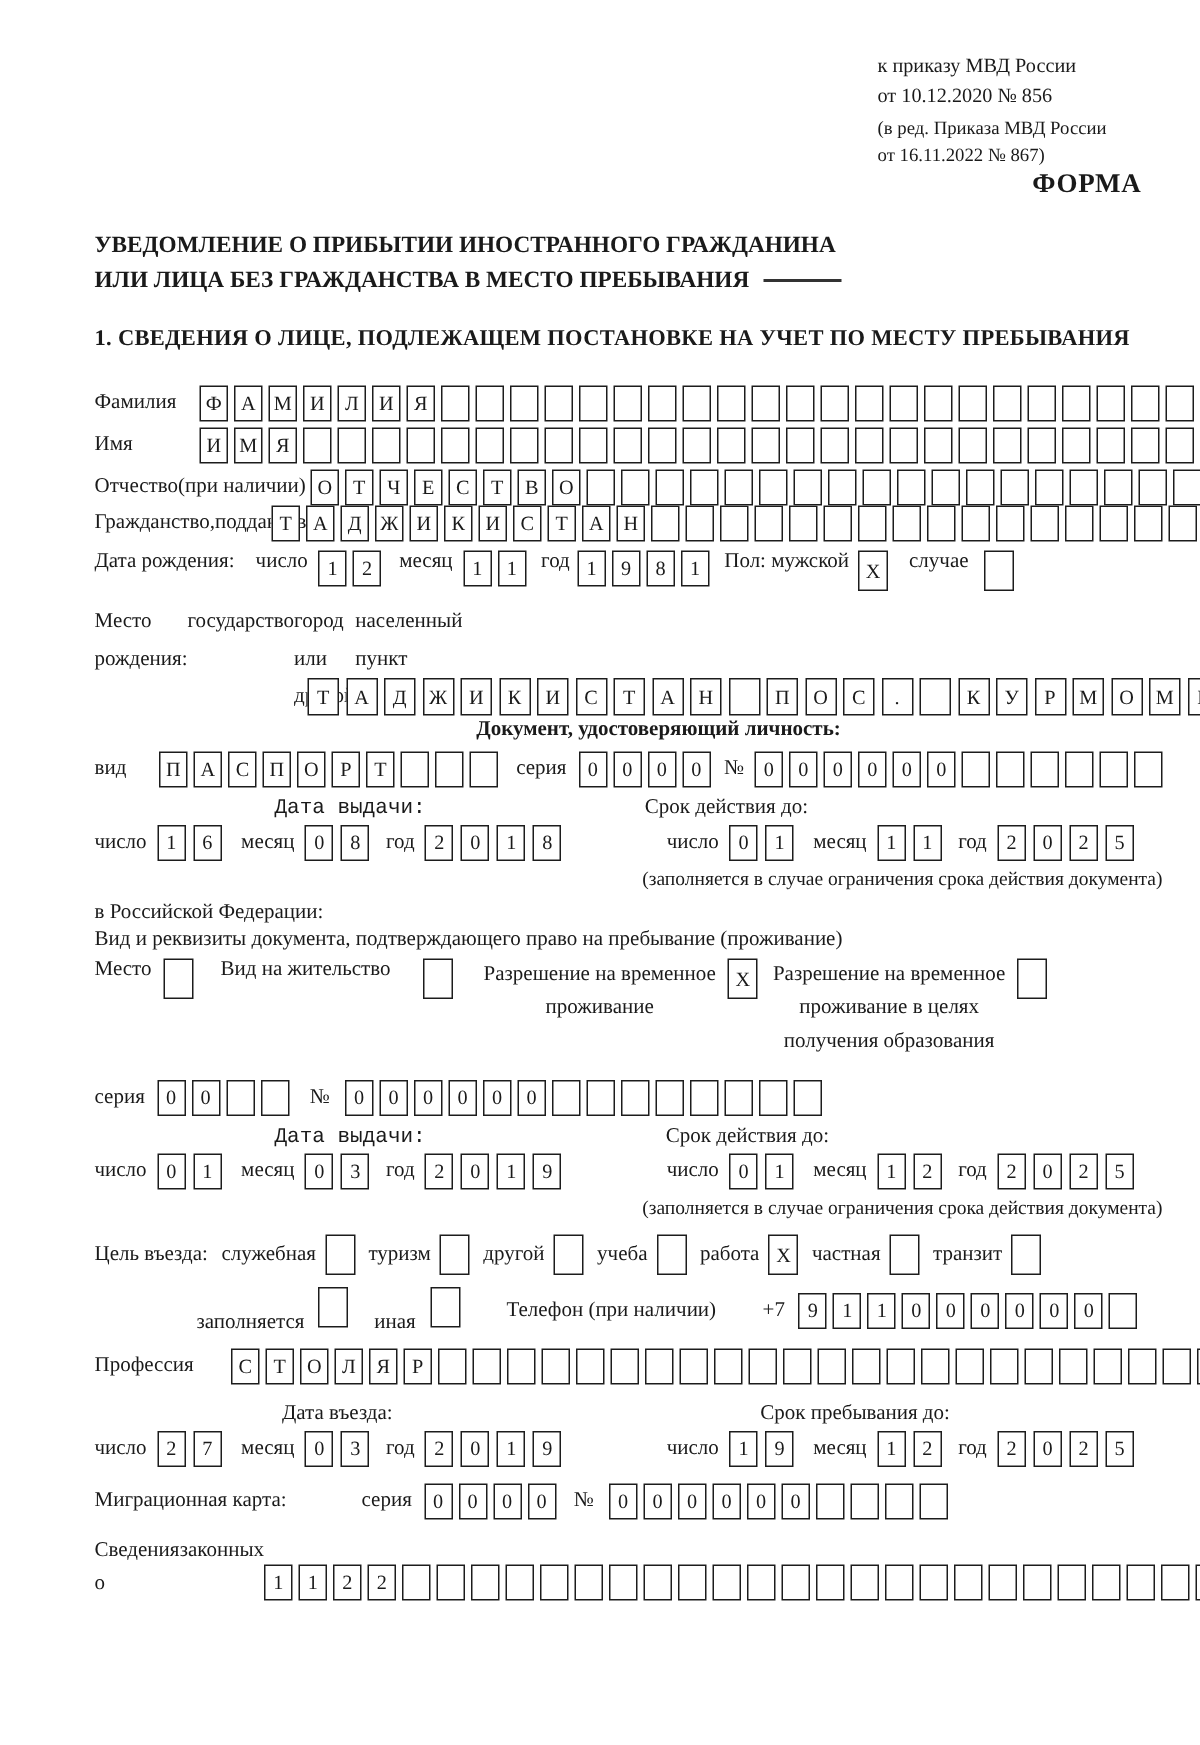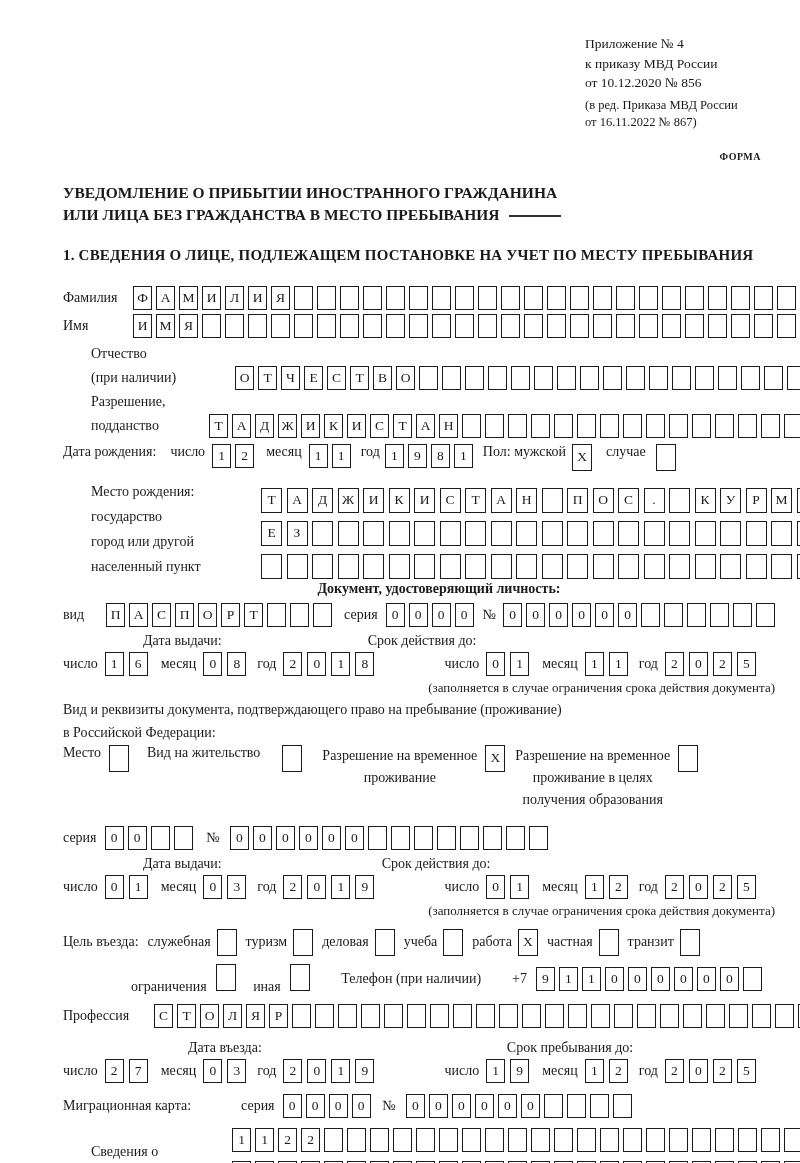--- a/index.html
+++ b/index.html
@@ -4,42 +4,42 @@
 <style>
   html,body{margin:0;padding:0;background:#fff;}
   .page{
     position:relative; width:800px; height:1163px; box-sizing:border-box;
     background:#fff; color:#1a1a1a;
     font-family:"Liberation Serif","DejaVu Serif",serif;
     font-size:14px; padding:34px 25px 0 63px; overflow:hidden;
   }
   .hdr{width:190px; margin-left:auto; line-height:1.45; font-size:13.5px;}
   .hdr-sub{font-size:12.5px; margin-top:4px; line-height:1.4;}
-  .forma{font-weight:bold; text-align:right; padding-right:14px; margin-top:19px; font-size:10px; letter-spacing:.5px;}
+  .forma{font-weight:bold; text-align:right; padding-right:14px; margin-top:0; font-size:18px; letter-spacing:.5px;}
   .title{margin-top:20px; text-align:left; font-weight:bold; font-size:15.5px; line-height:1.45;}
   .uline{display:inline-block; width:52px; border-bottom:2px solid #333; margin-left:10px; transform:translateY(-3px);}
   .sect{margin-top:20px; font-weight:bold; font-size:15px; letter-spacing:.2px; margin-bottom:22px;}
 
   .frow{display:flex; align-items:flex-end; margin-bottom:4px;}
   .flabel{flex:none; line-height:24px;}
   .flabel .sub{display:block;}
   .cells{display:flex; gap:4px; flex:none;}
   .cell{
     flex:none; width:17px; height:22px; border:1.5px solid #1c1c1c; background:#fff;
     display:flex; align-items:center; justify-content:center; font-size:13.5px;
   }
   .wide .cell{width:19px; height:23px;}
   .wide{gap:4.5px;}
   .cbx{display:inline-flex;}
   .cbx .cell{width:18px; height:25px;}
   .lbl{white-space:nowrap;}
-  .stack{display:flex; flex-direction:column;margin-left:28px;}
+  .stack{display:flex; flex-direction:row;}
 
   .dtitles{display:flex; margin-top:6px; margin-bottom:3px;}
-  .dtitles .t1{margin-left:80px;}
+  .dtitles .t1{margin-left:120px;font-family:Liberation Mono, monospace;}
   .dtitles .t2{margin-left:146px;}
   .dline{display:flex; align-items:center;}
   .dgroup{display:flex; align-items:center; gap:5px;}
   .dgroup .lbl{margin-right:2px;}
   .dgroup .cells{gap:5px;}
   .note-right{text-align:right; font-size:13px; margin-top:4px; margin-bottom:6px;}
 
   .permits{display:flex; align-items:flex-start; margin-top:4px; gap:10px;}
   .permits .pitem{display:flex; align-items:flex-start; gap:8px;}
   .pcenter{text-align:center; line-height:1.6;}
@@ -48,21 +48,20 @@
   .purpose-line .opt{display:flex; align-items:center; gap:6px;}
   .phone-line{display:flex; align-items:center; gap:9px; margin-top:8px; margin-left:68px;}
   .series-line{display:flex; align-items:center; gap:8px; margin-top:14px;}
 </style>
 </head>
 <body>
 
 <div class="page">
 
   <div class="hdr">
-    <div>Приложение № 4</div>
     <div>к приказу МВД России</div>
     <div>от 10.12.2020 № 856</div>
     <div class="hdr-sub">
       <div>(в ред. Приказа МВД России</div>
       <div>от 16.11.2022 № 867)</div>
     </div>
   </div>
 
   <div class="forma">ФОРМА</div>
 
@@ -175,21 +174,21 @@
         <span class="cell"></span>
         <span class="cell"></span>
         <span class="cell"></span>
         <span class="cell"></span>
         <span class="cell"></span>
       </div>
   </div>
 
   <div class="frow" style="margin-bottom:2px">
     <div class="flabel stack" style="width:118px">
-      <span>Разрешение,</span>
+      <span>Гражданство,</span>
       <span class="sub">подданство</span>
     </div>
     <div class="cells">
         <span class="cell">Т</span>
         <span class="cell">А</span>
         <span class="cell">Д</span>
         <span class="cell">Ж</span>
         <span class="cell">И</span>
         <span class="cell">К</span>
         <span class="cell">И</span>
@@ -413,22 +412,22 @@
       <span class="cells">
           <span class="cell">2</span>
           <span class="cell">0</span>
           <span class="cell">2</span>
           <span class="cell">5</span>
         </span>
     </div>
   </div>
   <div class="note-right">(заполняется в случае ограничения срока действия документа)</div>
 
+  <div style="margin-top:7px">в Российской Федерации:</div>
   <div style="margin-top:2px">Вид и реквизиты документа, подтверждающего право на пребывание (проживание)</div>
-  <div style="margin-top:7px">в Российской Федерации:</div>
 
   <div class="permits">
     <div class="pitem">
       <span class="lbl">Место</span>
       <span class="cells cbx">
           <span class="cell"></span>
         </span>
     </div>
     <div class="pitem" style="margin-left:8px">
       <span class="lbl">Вид на жительство</span>
@@ -538,21 +537,21 @@
           <span class="cell"></span>
         </span>
     </span>
     <span class="opt">
       <span>туризм</span>
       <span class="cells cbx">
           <span class="cell"></span>
         </span>
     </span>
     <span class="opt">
-      <span>деловая</span>
+      <span>другой</span>
       <span class="cells cbx">
           <span class="cell"></span>
         </span>
     </span>
     <span class="opt">
       <span>учеба</span>
       <span class="cells cbx">
           <span class="cell"></span>
         </span>
     </span>
@@ -571,21 +570,21 @@
     <span class="opt">
       <span>транзит</span>
       <span class="cells cbx">
           <span class="cell"></span>
         </span>
     </span>
   </div>
 
   <div class="phone-line">
     <span class="opt">
-      <span>ограничения</span>
+      <span>заполняется</span>
       <span class="cells cbx" style="margin-left:6px">
           <span class="cell"></span>
         </span>
     </span>
     <span class="opt" style="margin-left:8px">
       <span>иная</span>
       <span class="cells cbx" style="margin-left:6px">
           <span class="cell"></span>
         </span>
     </span>

